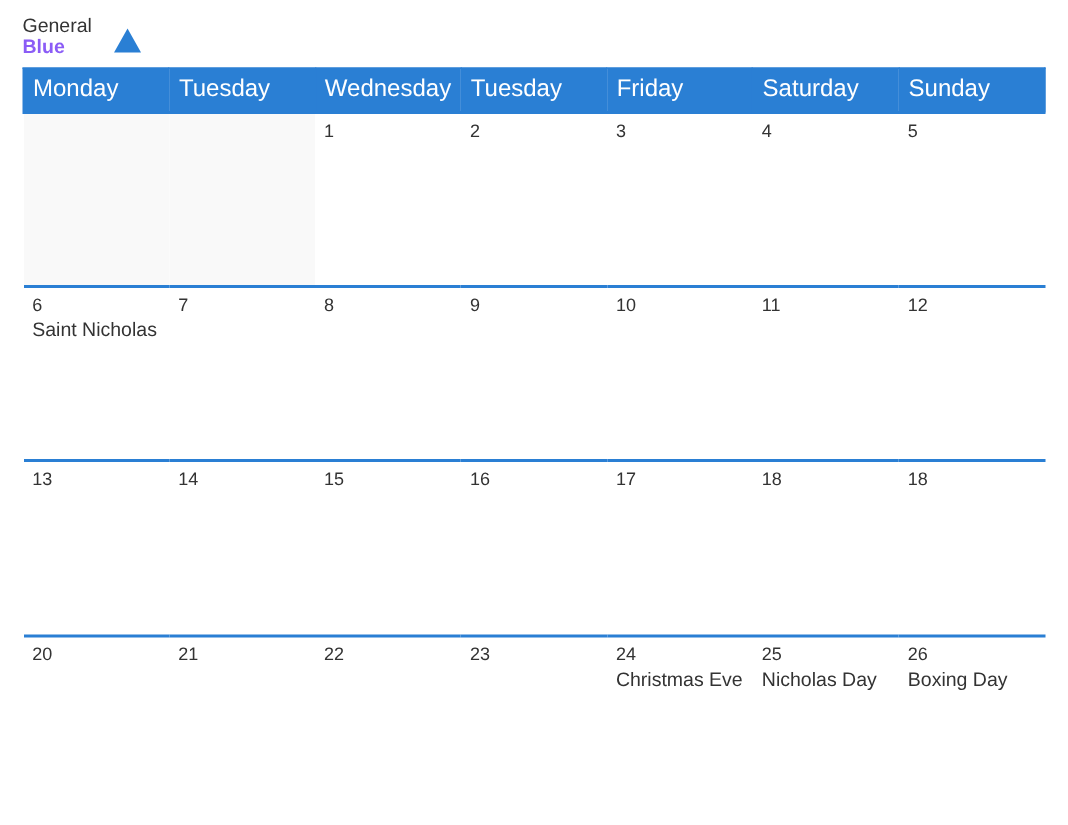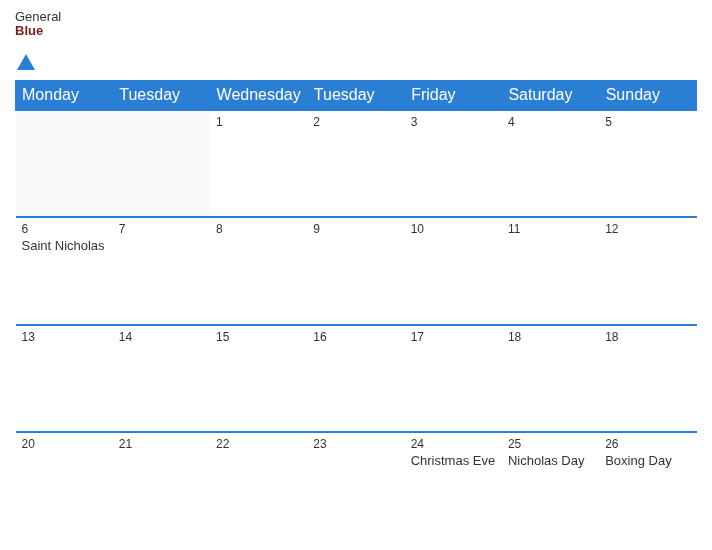--- a/index.html
+++ b/index.html
@@ -17,34 +17,33 @@
     .header {
       width: 100%;
       display: flex;
       align-items: center;
       justify-content: space-between;
       margin-bottom: 6px;
     }
 
     .logo {
       display: flex;
-      align-items: flex-start;
+      align-items: flex-end;
       gap: 13px;
-      flex-direction: column;
     }
 
     .logo-text {
       font-size: 13px;
       color: #333;
       font-weight: normal;
       line-height: 1.1;
     }
 
     .logo-text span {
-      color: #7f1d1d;
+      color: #8b5cf6;
       font-weight: bold;
     }
 
     .logo-shape {
       width: 22px;
       height: 22px;
     }
 
     .title {
       font-size: 32px;

